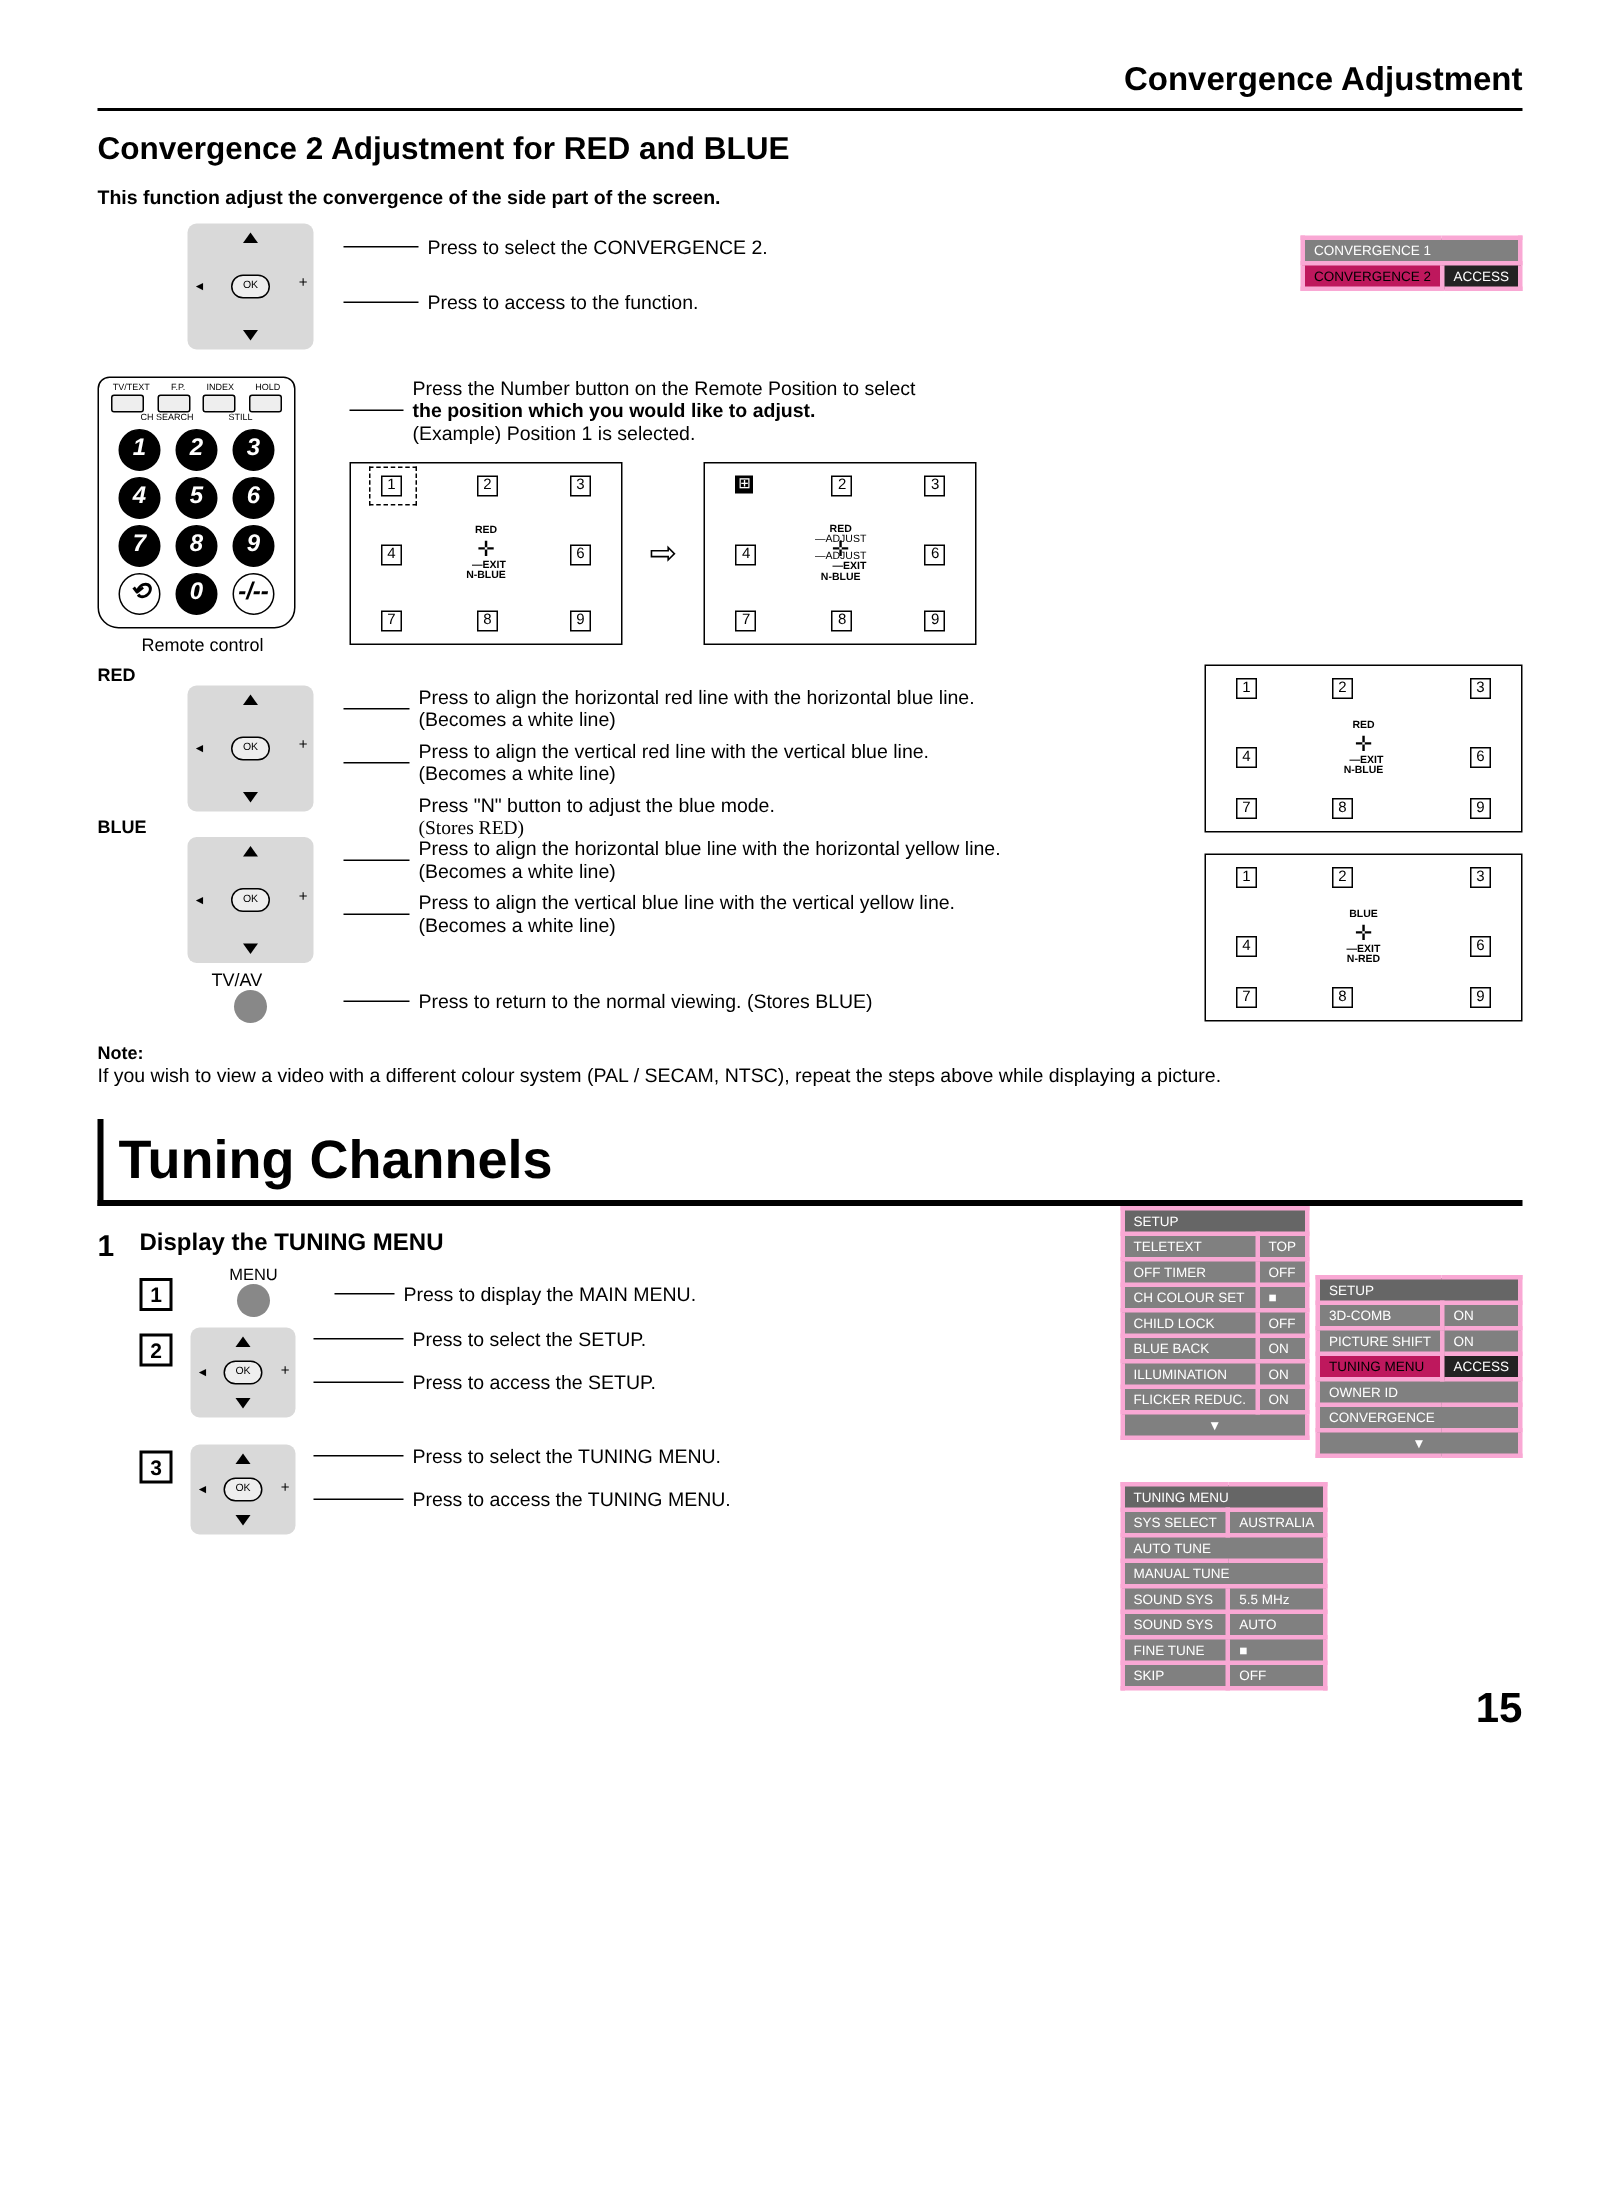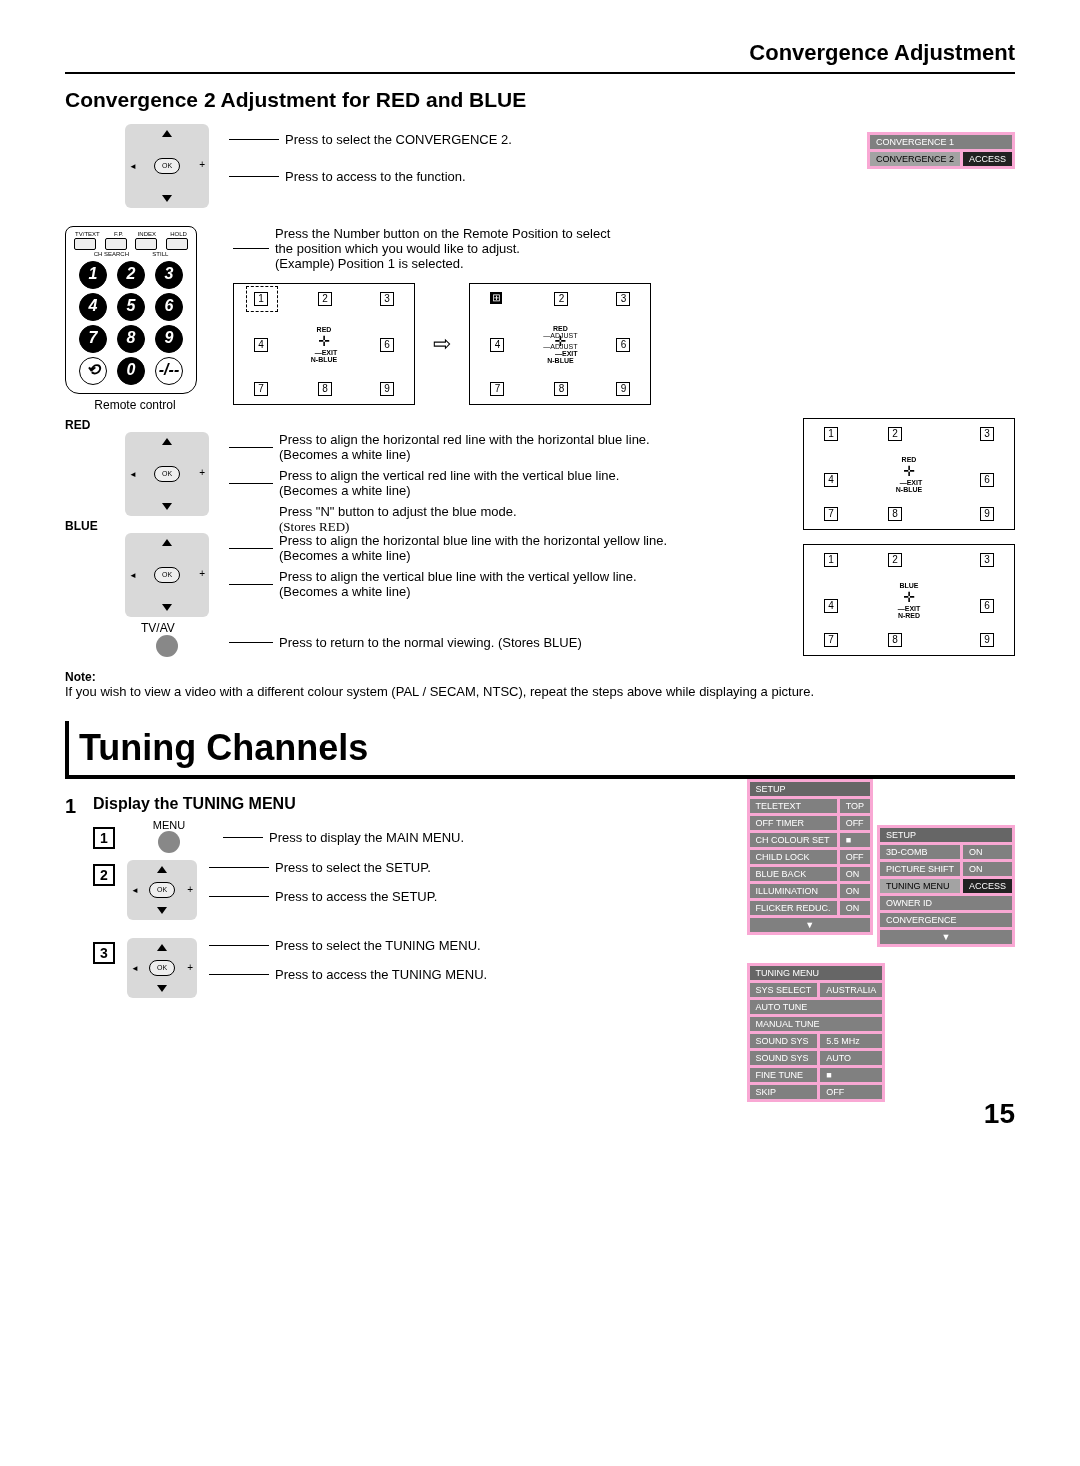--- a/index.html
+++ b/index.html
@@ -184,21 +184,21 @@
     font-size: 9px;
     color: #fff;
   }
   .osd-table td {
     background: #808080;
     border: 3px solid #f9a8d4;
     padding: 2px 6px;
     font-weight: normal;
   }
   .osd-table td.hl-dark { background:#222; color:#fff;}
-  .osd-table td.hl-white { background:#a3a3a3; color:#000;}
+  .osd-table td.hl-white { background:#be185d; color:#000;}
   .osd-table td.hdr { background:#666; }
 
   .page-num {
     position: absolute;
     right: 65px;
     bottom: 2px;
     font-size: 28px;
     font-weight: bold;
   }
   .right-side-diagrams { margin-left:50px; }
@@ -206,20 +206,21 @@
 </style>
 </head>
 <body>
 
 <div class="page">
 
   <div class="header-title">Convergence Adjustment</div>
   <hr class="header-rule">
 
   <div class="section-title">Convergence 2 Adjustment for RED and BLUE</div>
+  <div class="intro">This function adjust the convergence of the side part of the screen.</div>
 
   <div class="row" style="justify-content:space-between;">
     <div class="row">
       <div style="width:60px;"></div>
       <div class="dpad">
         <div class="arrow up"></div>
           <div class="arrow dn"></div>
         <span class="half-arrow">◄</span>
           <span class="plus">+</span>
         <div class="ok">OK</div>
@@ -290,21 +291,21 @@
           </div>
       </div>
       <div class="remote-caption">Remote control</div>
     </div>
 
     <div style="margin-left:28px;">
       <div class="instr-line">
         <div class="lead-line" style="width:36px;"></div>
         <div>
           <div class="instr-text">Press the Number button on the Remote Position to select</div>
-          <div class="instr-text" style="margin-left:6px;">the position which you would like to adjust.</div>
+          <div class="instr-text" style="margin-left:6px;font-weight:bold;">the position which you would like to adjust.</div>
           <div class="instr-text" style="margin-left:6px;">(Example) Position 1 is selected.</div>
         </div>
       </div>
 
       <div class="row" style="margin-top:12px; align-items:center;">
 
         <div class="grid-box">
           <div class="dotted-c1"></div>
           <div class="cell c1">1</div>
           <div class="cell c2">2</div>

